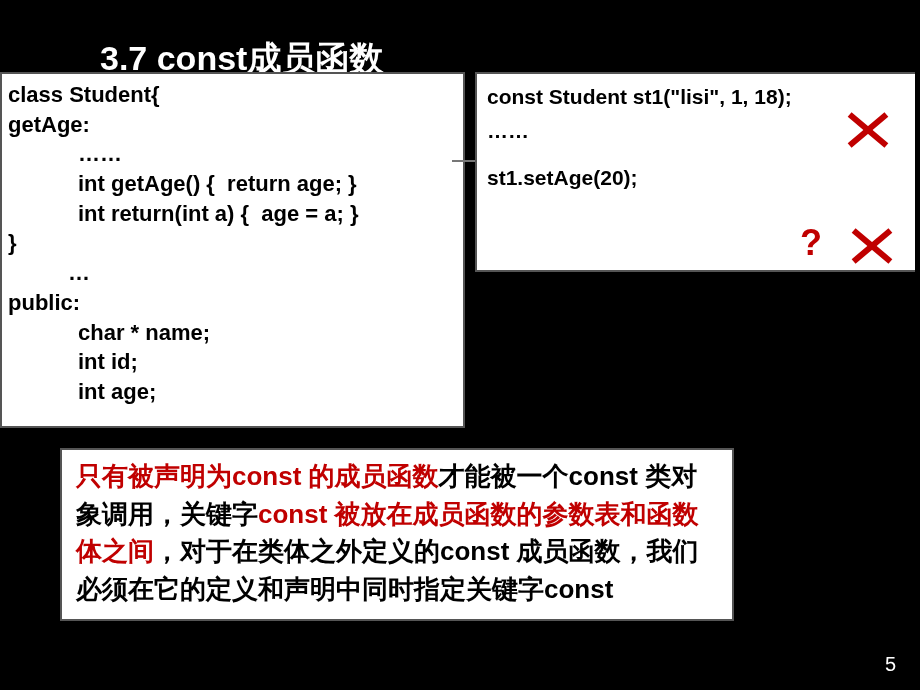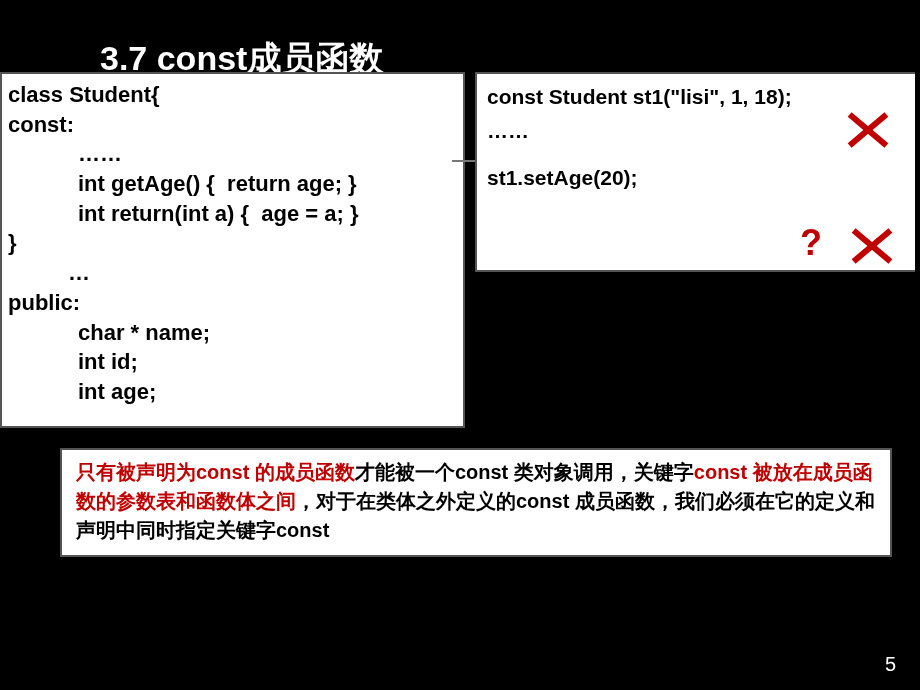--- a/index.html
+++ b/index.html
@@ -46,25 +46,25 @@
     color: #000;
     line-height: 1.6;
     border-right: none;
   }
   .indent1 { padding-left: 70px; display: block; }
   .indent-ell { padding-left: 60px; display: inline-block; }
   .bottom-box {
     position: absolute;
     left: 60px;
     top: 448px;
-    width: 832px;
+    width: 674px;
     background: #fff;
     border: 2px solid #555;
     padding: 8px 14px 10px 14px;
-    font-size: 20px;
+    font-size: 26px;
     line-height: 1.45;
     color: #000;
   }
   .bottom-box .redtxt { color: #c00000; font-weight: bold; }
   .bottom-box .blktxt { color: #000; font-weight: bold; }
   .page-num {
     position: absolute;
     right: 24px;
     bottom: 14px;
     color: #fff;
@@ -105,21 +105,21 @@
     background: #777;
   }
 </style>
 </head>
 <body>
 
 <div class="slide-title">3.7 const成员函数</div>
 
 <div class="code-box code-left">
   <span class="code-line">class Student{</span>
-  <span class="code-line">const:</span>
+  <span class="code-line">getAge:</span>
   <span class="code-line indent1">……</span>
   <span class="code-line indent1">int getAge() {  return age; }</span>
   <span class="code-line"><span class="indent1" style="display:inline-block">int return(int a) {  age = a; }</span></span>
   <span class="code-line">}</span>
   <span class="code-line"><span class="indent-ell">…</span></span>
   <span class="code-line">public:</span>
   <span class="code-line indent1">char * name;</span>
   <span class="code-line indent1">int id;</span>
   <span class="code-line indent1">int age;</span>
 </div>

